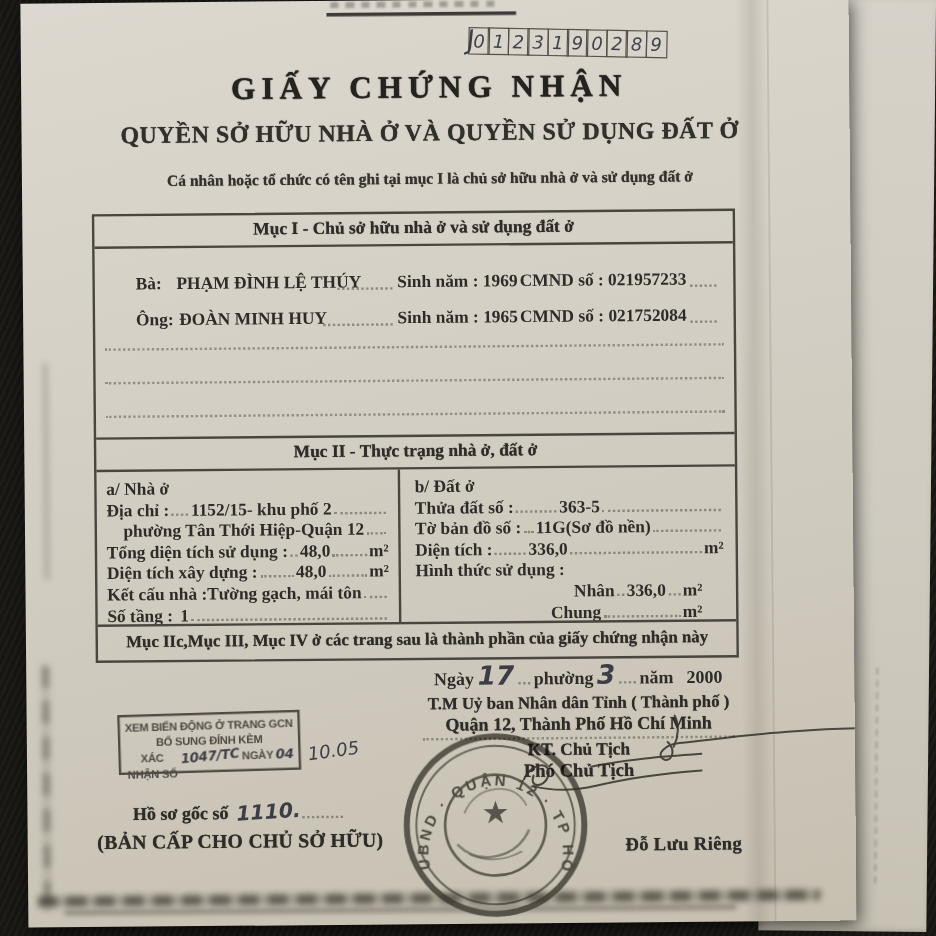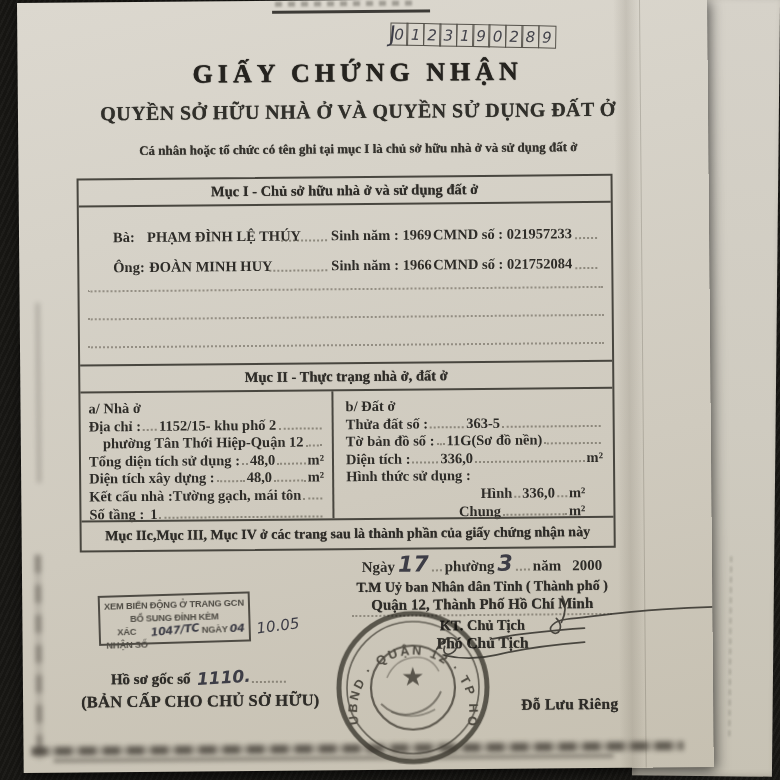--- a/index.html
+++ b/index.html
@@ -149,21 +149,21 @@
         <span style="left:34px;">PHẠM ĐÌNH LỆ THÚY</span>
         <span class="dotseg" style="left:168px;width:46px;"></span>
         <span style="left:218px;">Sinh năm : 1969</span>
         <span style="left:320px;">CMND số : 021957233</span>
         <span class="dotseg" style="left:462px;width:22px;"></span>
       </div>
       <div class="oline" style="top:52px;">
         <span style="left:0;">Ông:</span>
         <span style="left:36px;">ĐOÀN MINH HUY</span>
         <span class="dotseg" style="left:156px;width:58px;"></span>
-        <span style="left:218px;">Sinh năm : 1966</span>
+        <span style="left:218px;">Sinh năm : 1965</span>
         <span style="left:320px;">CMND số : 021752084</span>
         <span class="dotseg" style="left:462px;width:22px;"></span>
       </div>
       <div class="dotline" style="top:83px;"></div>
       <div class="dotline" style="top:111px;"></div>
       <div class="dotline" style="top:139px;"></div>
     </div>
 
     <div class="trow thead ink">Mục II - Thực trạng nhà ở, đất ở</div>
 
@@ -223,21 +223,21 @@
           <span>Diện tích :</span>
           <span class="dfix" style="width:26px;"></span>
           <span>336,0</span>
           <span class="dots"></span>
           <span>m²</span>
         </div>
         <div class="fline">
           <span>Hình thức sử dụng :</span>
         </div>
         <div class="fline rend" style="padding-right:18px;">
-          <span>Hình</span>
+          <span>Nhân</span>
           <span class="dfix" style="width:6px;"></span>
           <span>336,0</span>
           <span class="dfix" style="width:10px;"></span>
           <span>m²</span>
         </div>
         <div class="fline rend" style="padding-right:18px;">
           <span>Chung</span>
           <span class="dfix" style="width:64px;"></span>
           <span>m²</span>
         </div>

